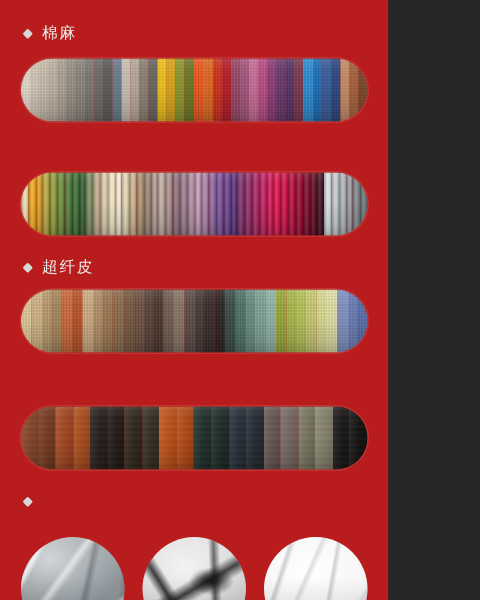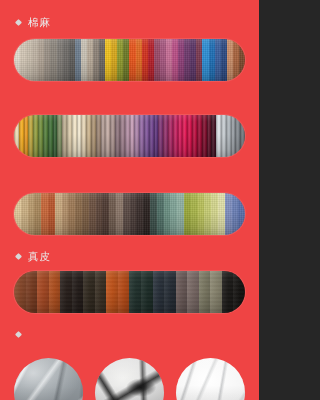--- a/index.html
+++ b/index.html
@@ -12,21 +12,21 @@
   }
 
   body {
     font-family: "Liberation Sans", "DejaVu Sans", sans-serif;
     position: relative;
   }
 
   .page {
     width: 259px;
     height: 400px;
-    background: #ef4444;
+    background: #b91c1c;
     position: relative;
   }
 
   
   .section { position: absolute; left: 0; width: 259px; }
 
   .section-head {
     display: flex;
     align-items: center;
     gap: 7px;
@@ -302,20 +302,26 @@
         <div class="strip" title="#3c0a1c" style="background: rgb(60, 10, 28);"></div>
         <div class="strip" title="#d8dde2" style="background: rgb(216, 221, 226);"></div>
         <div class="strip" title="#c2c8cd" style="background: rgb(194, 200, 205);"></div>
         <div class="strip" title="#aab1b7" style="background: rgb(170, 177, 183);"></div>
         <div class="strip" title="#949aa0" style="background: rgb(148, 154, 160);"></div>
         <div class="strip" title="#7e848a" style="background: rgb(126, 132, 138);"></div>
         <div class="strip" title="#6a7076" style="background: rgb(106, 112, 118);"></div>
       </div>
   </div>
 
+  <div class="section" style="top:170px;">
+    <div class="section-head">
+      <span class="bullet"></span>
+      <span class="section-title">超纤皮</span>
+    </div>
+  </div>
   <div class="pill-wrap" style="top:193px;">
     <div class="pill texture" id="pill-2">
         <div class="strip" title="#e0c89a" style="background: rgb(224, 200, 154);"></div>
         <div class="strip" title="#cbb083" style="background: rgb(203, 176, 131);"></div>
         <div class="strip" title="#b99b6e" style="background: rgb(185, 155, 110);"></div>
         <div class="strip" title="#a8885c" style="background: rgb(168, 136, 92);"></div>
         <div class="strip" title="#c8673a" style="background: rgb(200, 103, 58);"></div>
         <div class="strip" title="#b8552c" style="background: rgb(184, 85, 44);"></div>
         <div class="strip" title="#c9a97f" style="background: rgb(201, 169, 127);"></div>
         <div class="strip" title="#b3906a" style="background: rgb(179, 144, 106);"></div>
@@ -341,26 +347,20 @@
         <div class="strip" title="#b8c05a" style="background: rgb(184, 192, 90);"></div>
         <div class="strip" title="#c6cc74" style="background: rgb(198, 204, 116);"></div>
         <div class="strip" title="#d4d68e" style="background: rgb(212, 214, 142);"></div>
         <div class="strip" title="#e0dfa8" style="background: rgb(224, 223, 168);"></div>
         <div class="strip" title="#7f8fbf" style="background: rgb(127, 143, 191);"></div>
         <div class="strip" title="#6b7fb5" style="background: rgb(107, 127, 181);"></div>
         <div class="strip" title="#5a70aa" style="background: rgb(90, 112, 170);"></div>
       </div>
   </div>
 
-  <div class="section" style="top:248px;">
-    <div class="section-head">
-      <span class="bullet"></span>
-      <span class="section-title">真皮</span>
-    </div>
-  </div>
   <div class="pill-wrap" style="top:271px;">
     <div class="pill leather" id="pill-3">
         <div class="strip" title="#8a4a2c" style="background: rgb(138, 74, 44);"></div>
         <div class="strip" title="#7a3d22" style="background: rgb(122, 61, 34);"></div>
         <div class="strip" title="#a84a24" style="background: rgb(168, 74, 36);"></div>
         <div class="strip" title="#b0501f" style="background: rgb(176, 80, 31);"></div>
         <div class="strip" title="#2a211d" style="background: rgb(42, 33, 29);"></div>
         <div class="strip" title="#241d1a" style="background: rgb(36, 29, 26);"></div>
         <div class="strip" title="#322a20" style="background: rgb(50, 42, 32);"></div>
         <div class="strip" title="#3a3024" style="background: rgb(58, 48, 36);"></div>

